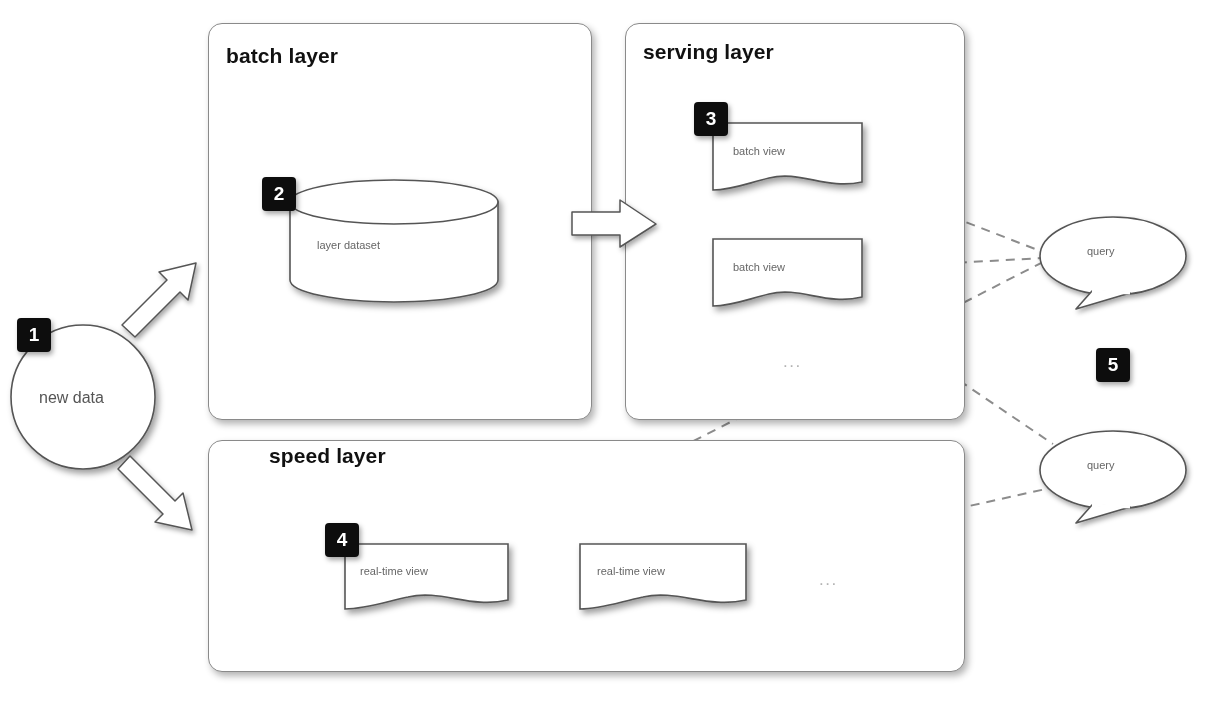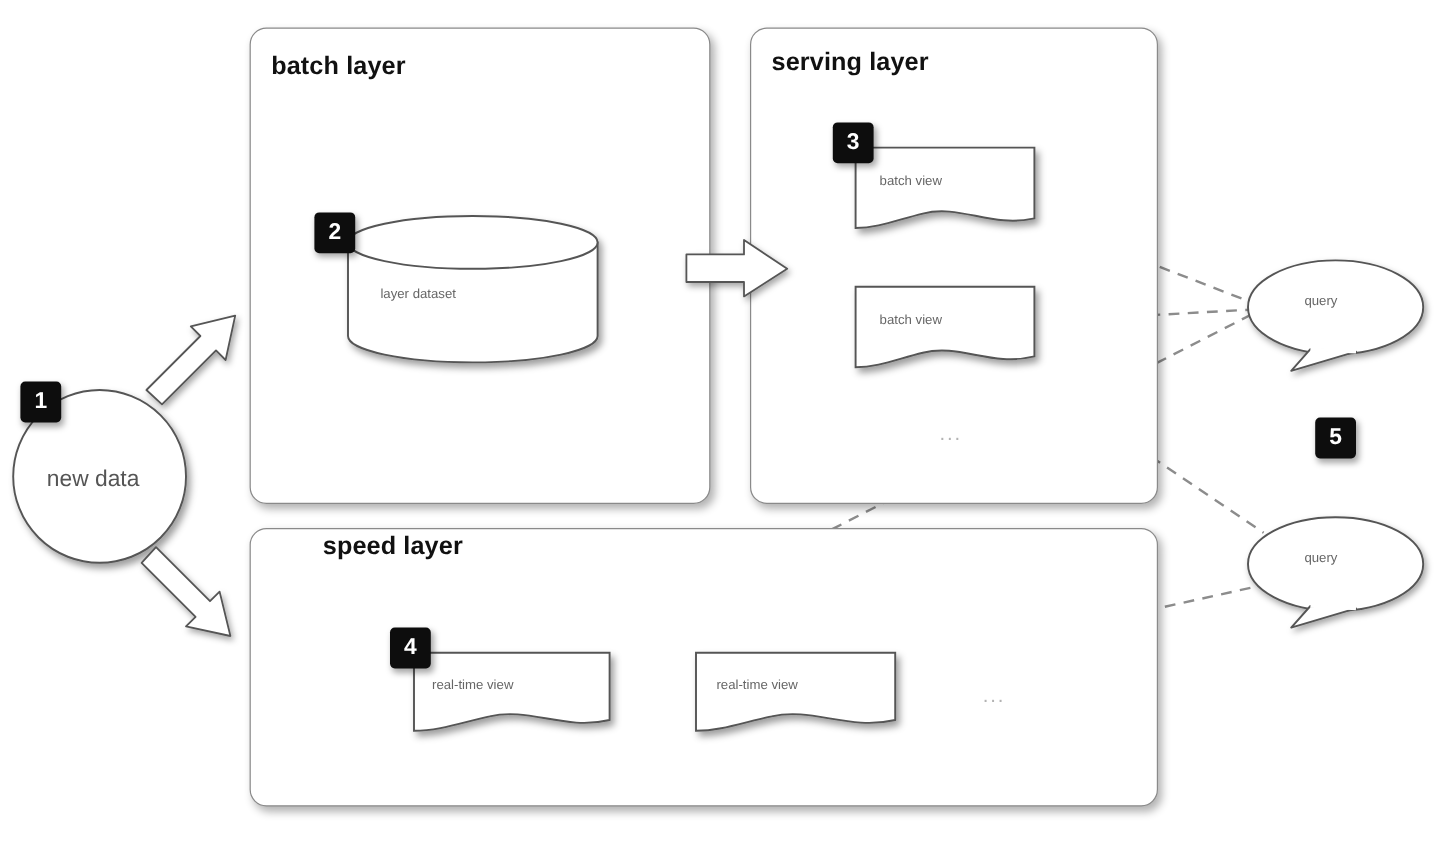--- a/index.html
+++ b/index.html
@@ -65,21 +65,21 @@
     white-space: nowrap;
     z-index: 25;
   }
   .ellipsis {
     position: absolute;
     font-size: 17px;
     color: #b3b3b3;
     letter-spacing: 1.5px;
     z-index: 25;
   }
-  .circ-label { font-size: 19px; color: #555555; }
+  .circ-label { font-size: 16px; color: #555555; }
 </style>
 </head>
 <body>
 
 <div id="canvas">
 
   <svg class="svg-layer">
     <g stroke="#8c8c8c" stroke-width="2" fill="none" stroke-dasharray="9,7">
 
       <line x1="862" y1="182" x2="1043" y2="252"></line>

